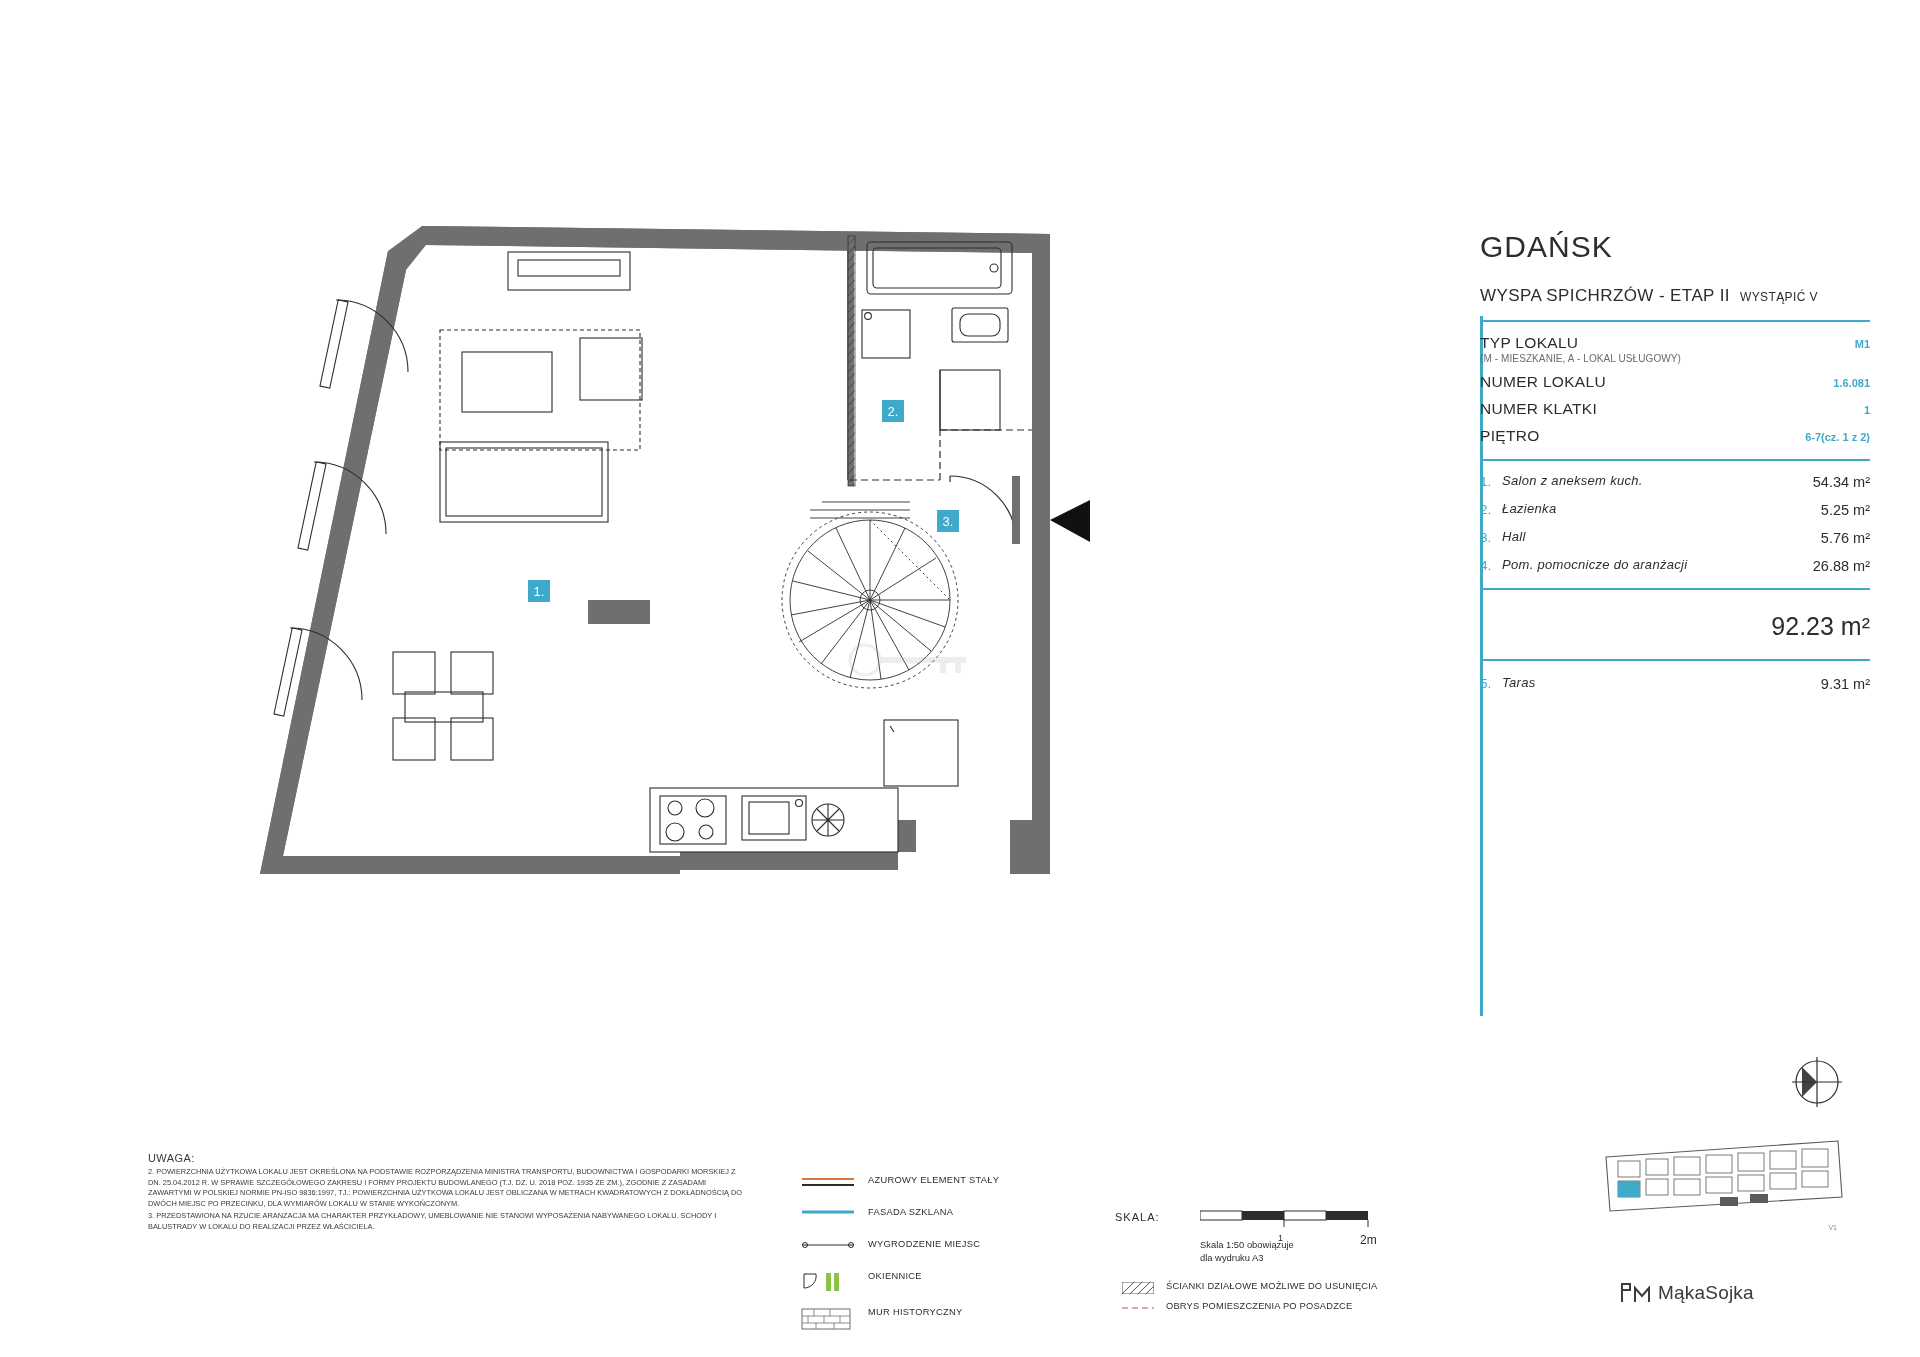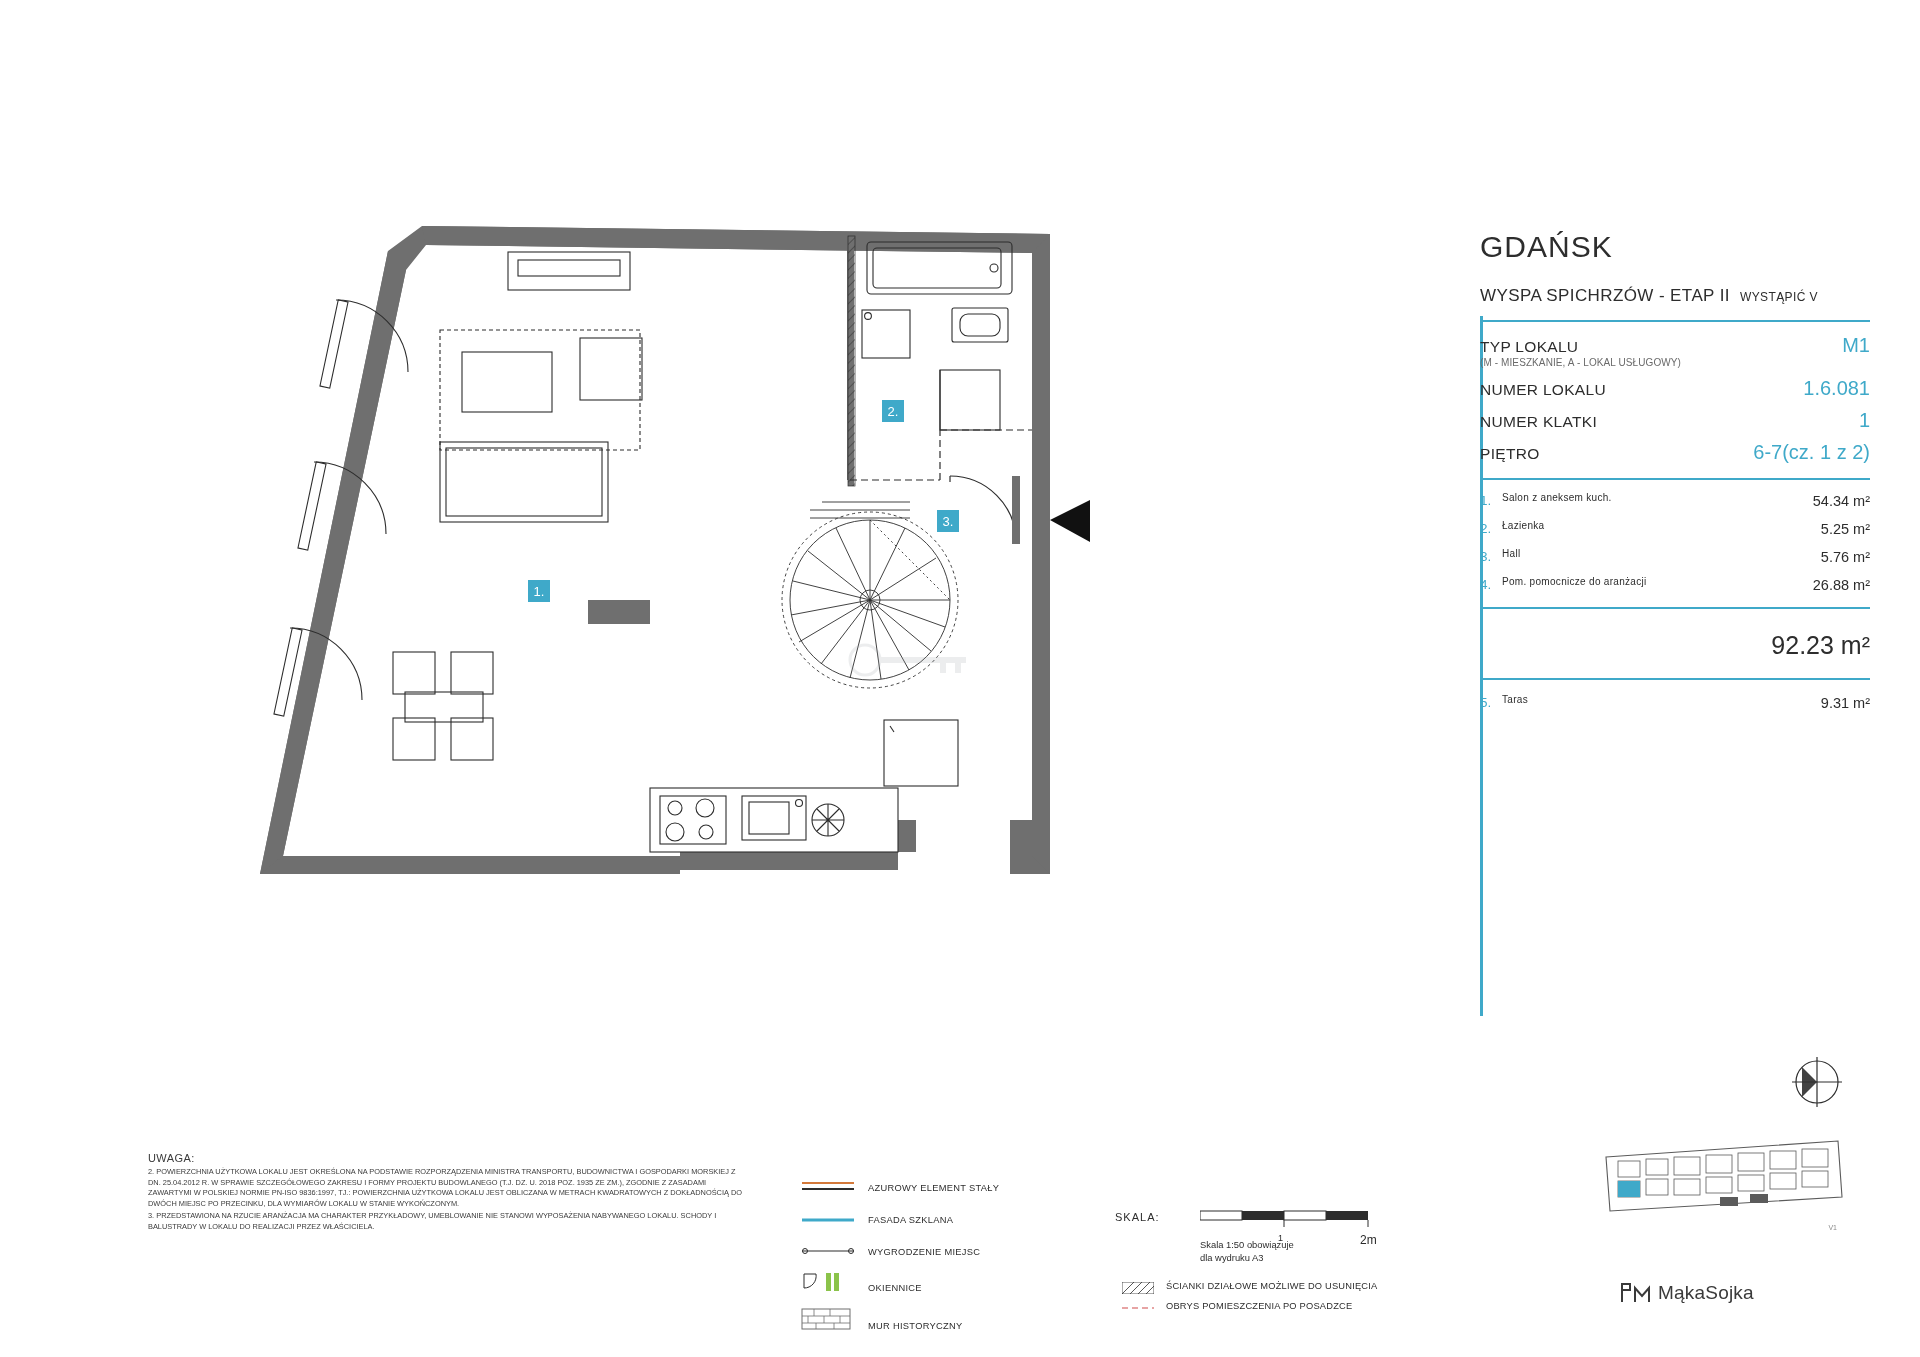--- a/index.html
+++ b/index.html
@@ -70,45 +70,47 @@
     color: #2d2d2d;
   }
   .spec-sub {
     display: block;
     font-size: 10px;
     letter-spacing: .1px;
     color: #6a6a6a;
     margin-top: 1px;
   }
   .spec-value {
-    font-size: 20px;
+    font-size: 11px;
     color: #3fa9c9;
     text-align: left;
     white-space: nowrap;
+    font-weight: bold;
   }
 
   .rooms { margin-top: 6px; }
   .room-row {
     display: flex;
     align-items: flex-start;
     margin-bottom: 11px;
   }
   .room-num {
     width: 22px;
     flex: 0 0 22px;
     font-size: 13.5px;
     color: #3fa9c9;
     padding-top: 1px;
   }
   .room-name {
     flex: 1;
-    font-size: 10px;
+    font-size: 13px;
     letter-spacing: .3px;
     color: #2d2d2d;
     line-height: 1.28;
+    font-style: italic;
   }
   .room-area {
     font-size: 14.5px;
     color: #2d2d2d;
     white-space: nowrap;
     text-align: right;
     padding-top: 1px;
   }
   .total {
     text-align: right;
@@ -185,21 +187,21 @@
 
   
   .legend {
     position: absolute;
     left: 800px;
     top: 1175px;
     width: 240px;
   }
   .legend-row {
     display: flex;
-    align-items: flex-end;
+    align-items: flex-start;
     gap: 12px;
     margin-bottom: 14px;
     min-height: 18px;
   }
   .legend-sym {
     width: 56px;
     flex: 0 0 56px;
     display: flex;
     align-items: center;
     justify-content: flex-start;

